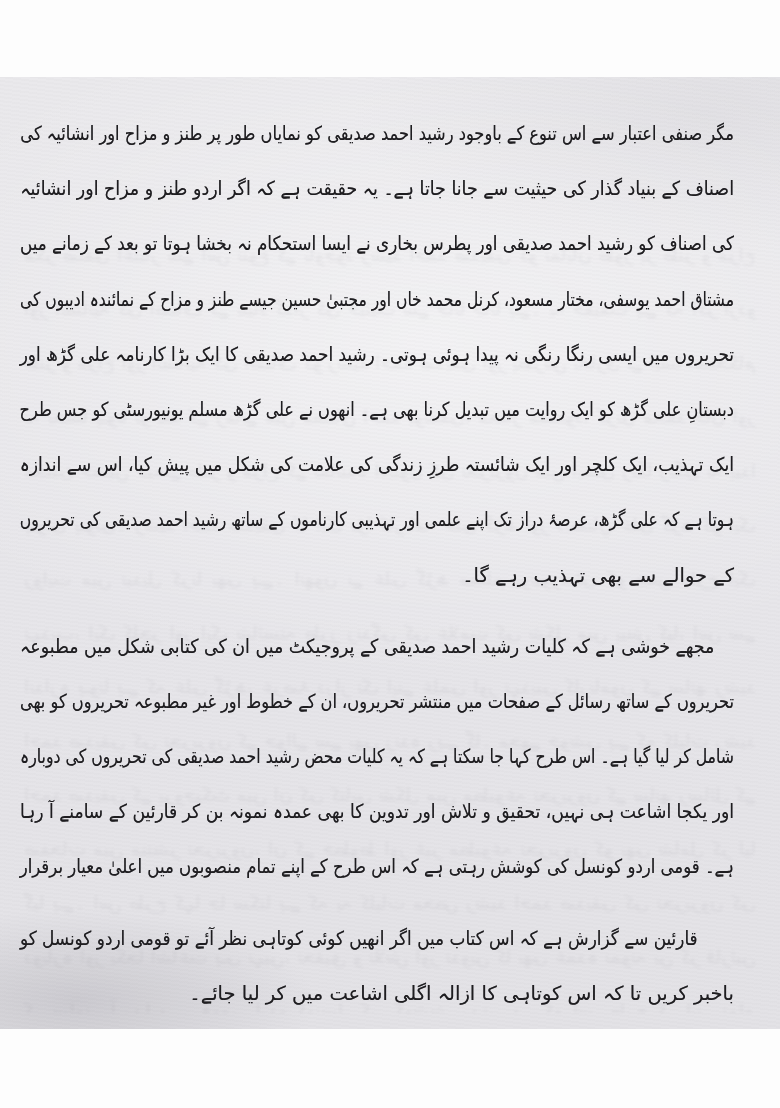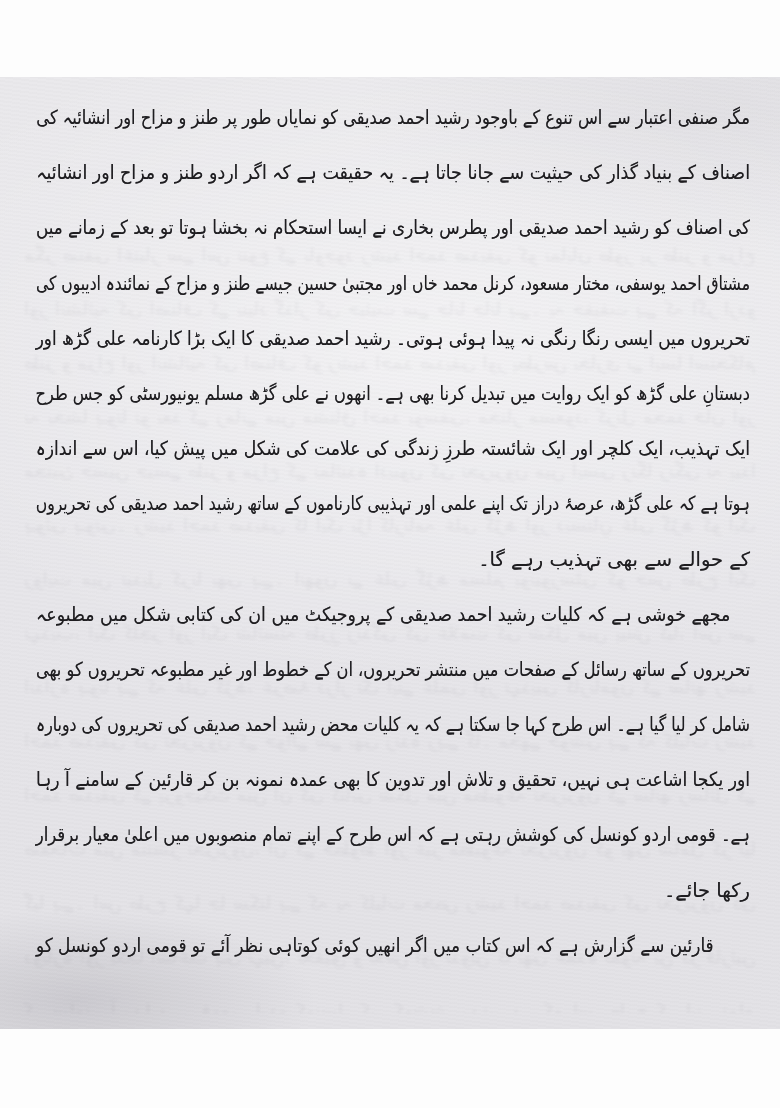--- a/index.html
+++ b/index.html
@@ -57,21 +57,21 @@
   .textblock {
     position: absolute;
     top: 13px;
     right: 30px;
     width: 714px;
     direction: rtl;
     color: #1e1d20;
     text-rendering: optimizeLegibility;
   }
 
-  .para { margin: 0; padding: 0; }
+  .para { margin: 16px; padding: 0; }
 
   .line {
     height: 55.2px;
     line-height: 55.2px;
     font-size: 19.5px;
     white-space: nowrap;
     text-align: justify;
     text-align-last: justify;
     transform-origin: right center;
     text-shadow: 0 0 0.4px rgba(30,29,32,0.55);
@@ -98,19 +98,19 @@
         <div class="line" style="transform: scaleX(0.880395);">ایک تہذیب، ایک کلچر اور ایک شائستہ طرزِ زندگی کی علامت کی شکل میں پیش کیا، اس سے اندازہ</div>
         <div class="line" style="transform: scaleX(0.800448);">ہوتا ہے کہ علی گڑھ، عرصۂ دراز تک اپنے علمی اور تہذیبی کارناموں کے ساتھ رشید احمد صدیقی کی تحریروں</div>
         <div class="line last">کے حوالے سے بھی تہذیب رہے گا۔</div>
       </div>
       <div class="para">
         <div class="line" style="padding-right: 22px; transform: scaleX(0.8925);">مجھے خوشی ہے کہ کلیات رشید احمد صدیقی کے پروجیکٹ میں ان کی کتابی شکل میں مطبوعہ</div>
         <div class="line" style="transform: scaleX(0.831199);">تحریروں کے ساتھ رسائل کے صفحات میں منتشر تحریروں، ان کے خطوط اور غیر مطبوعہ تحریروں کو بھی</div>
         <div class="line" style="transform: scaleX(0.80678);">شامل کر لیا گیا ہے۔ اس طرح کہا جا سکتا ہے کہ یہ کلیات محض رشید احمد صدیقی کی تحریروں کی دوبارہ</div>
         <div class="line" style="transform: scaleX(0.880395);">اور یکجا اشاعت ہی نہیں، تحقیق و تلاش اور تدوین کا بھی عمدہ نمونہ بن کر قارئین کے سامنے آ رہا</div>
         <div class="line" style="transform: scaleX(0.847981);">ہے۔ قومی اردو کونسل کی کوشش رہتی ہے کہ اس طرح کے اپنے تمام منصوبوں میں اعلیٰ معیار برقرار</div>
-        <div class="line last">رکھا جائے۔</div>
       </div>
       <div class="para">
         <div class="line" style="padding-right: 42px; transform: scaleX(0.865455);">قارئین سے گزارش ہے کہ اس کتاب میں اگر انھیں کوئی کوتاہی نظر آئے تو قومی اردو کونسل کو</div>
+        <div class="line last">باخبر کریں تا کہ اس کوتاہی کا ازالہ اگلی اشاعت میں کر لیا جائے۔</div>
       </div>
     </div>
 </div>
 
 </body></html>

